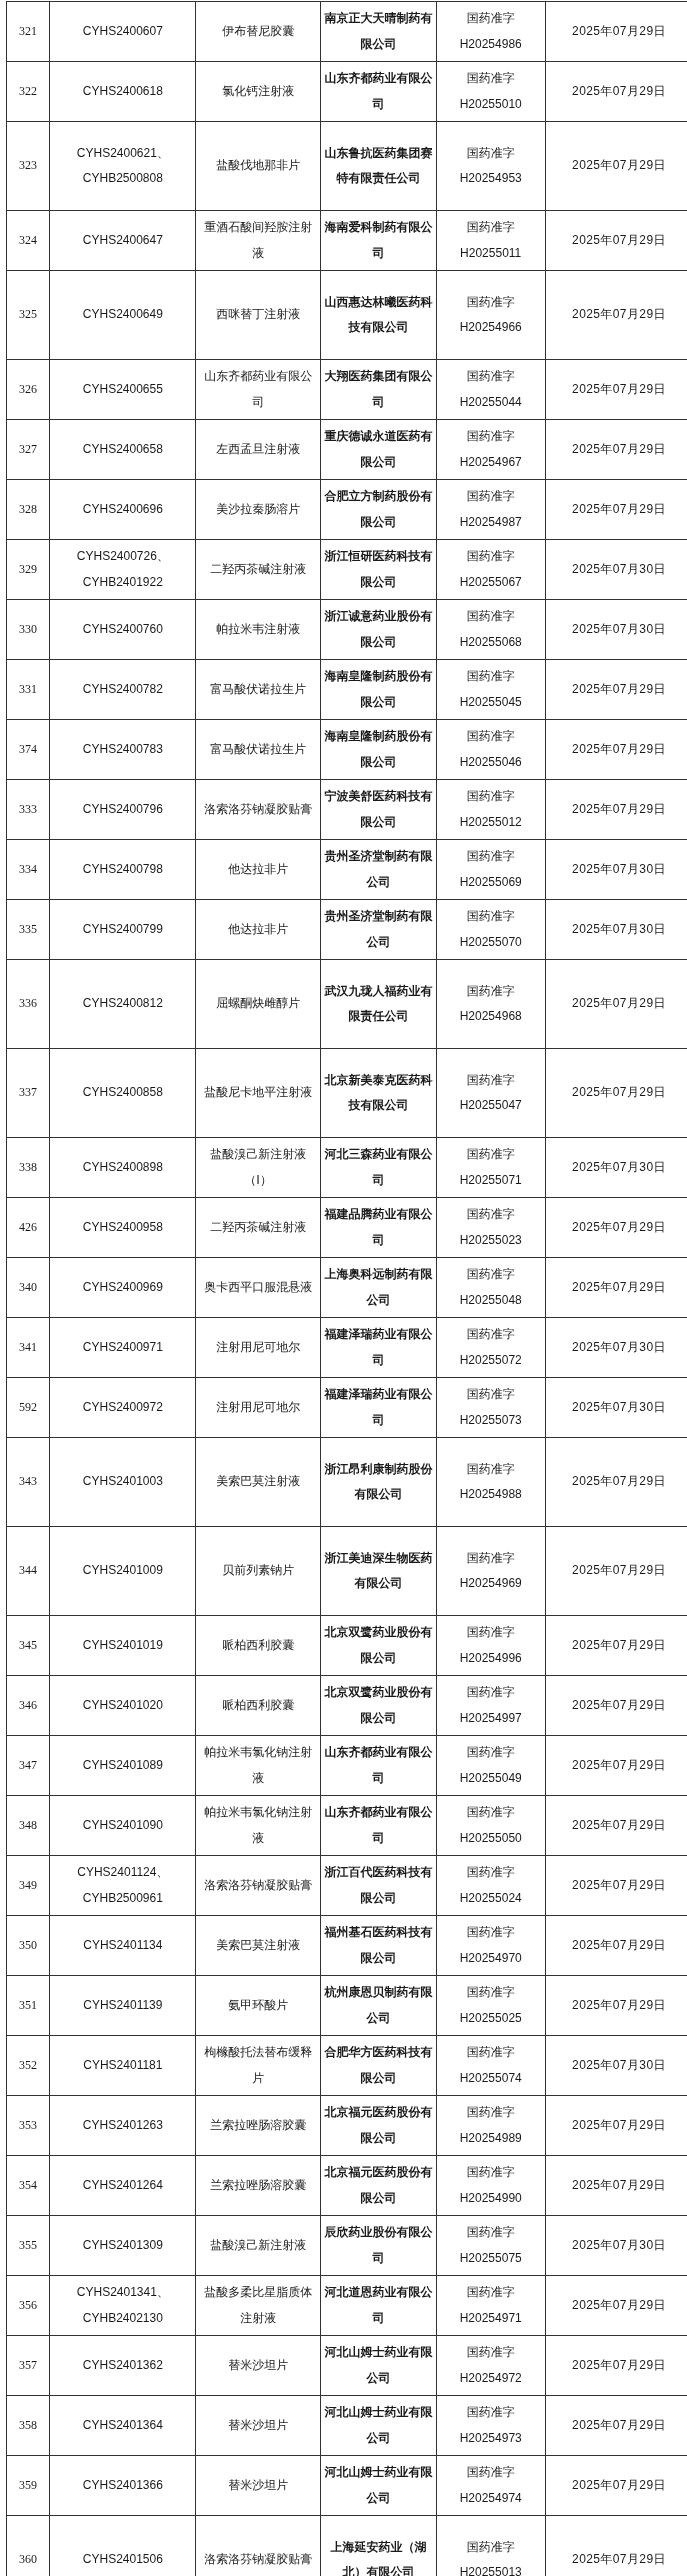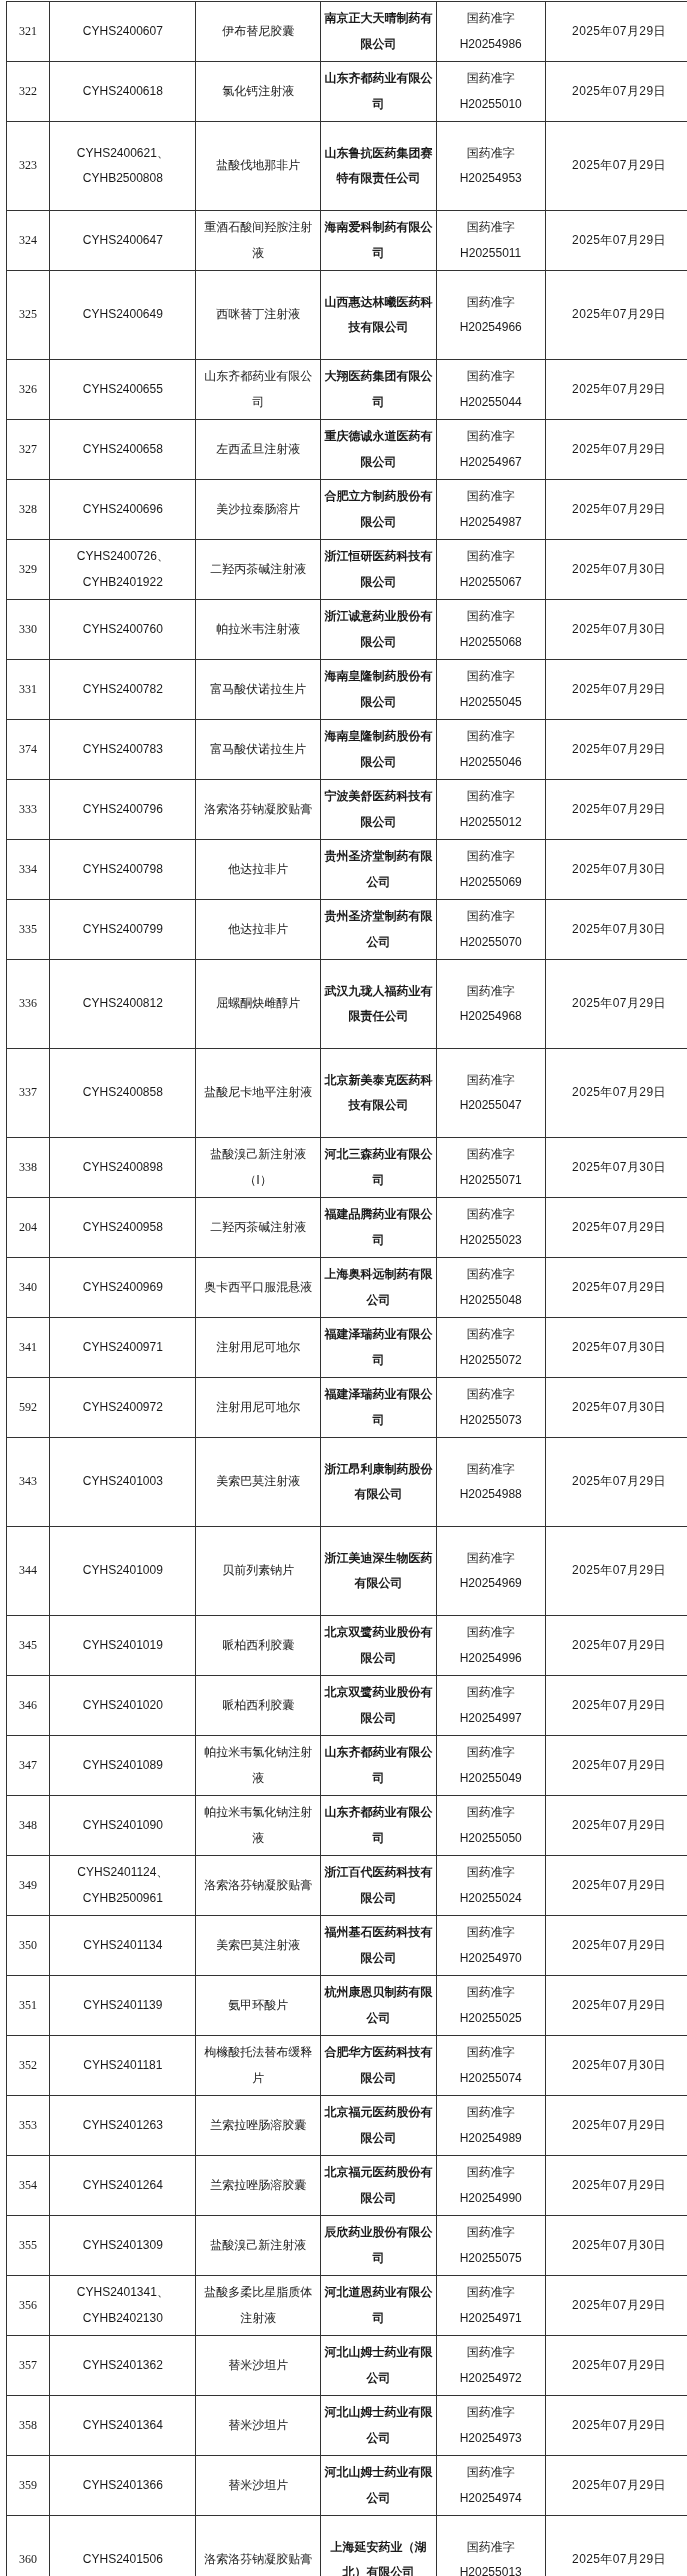--- a/index.html
+++ b/index.html
@@ -312,21 +312,21 @@
     <td class="col-drug">盐酸溴己新注射液（Ⅰ）</td>
     <td class="col-comp">河北三森药业有限公司</td>
     <td class="col-lic">
       <span class="line">国药准字</span>
       <span class="line">H20255071</span>
     </td>
     <td class="col-date">2025年07月30日</td>
   </tr>
 
   <tr class="row">
-    <td class="col-no">204</td>
+    <td class="col-no">426</td>
     <td class="col-appr">
       <span class="line">CYHS2400958</span>
       <span class="line"></span>
     </td>
     <td class="col-drug">二羟丙茶碱注射液</td>
     <td class="col-comp">福建品腾药业有限公司</td>
     <td class="col-lic">
       <span class="line">国药准字</span>
       <span class="line">H20255023</span>
     </td>

